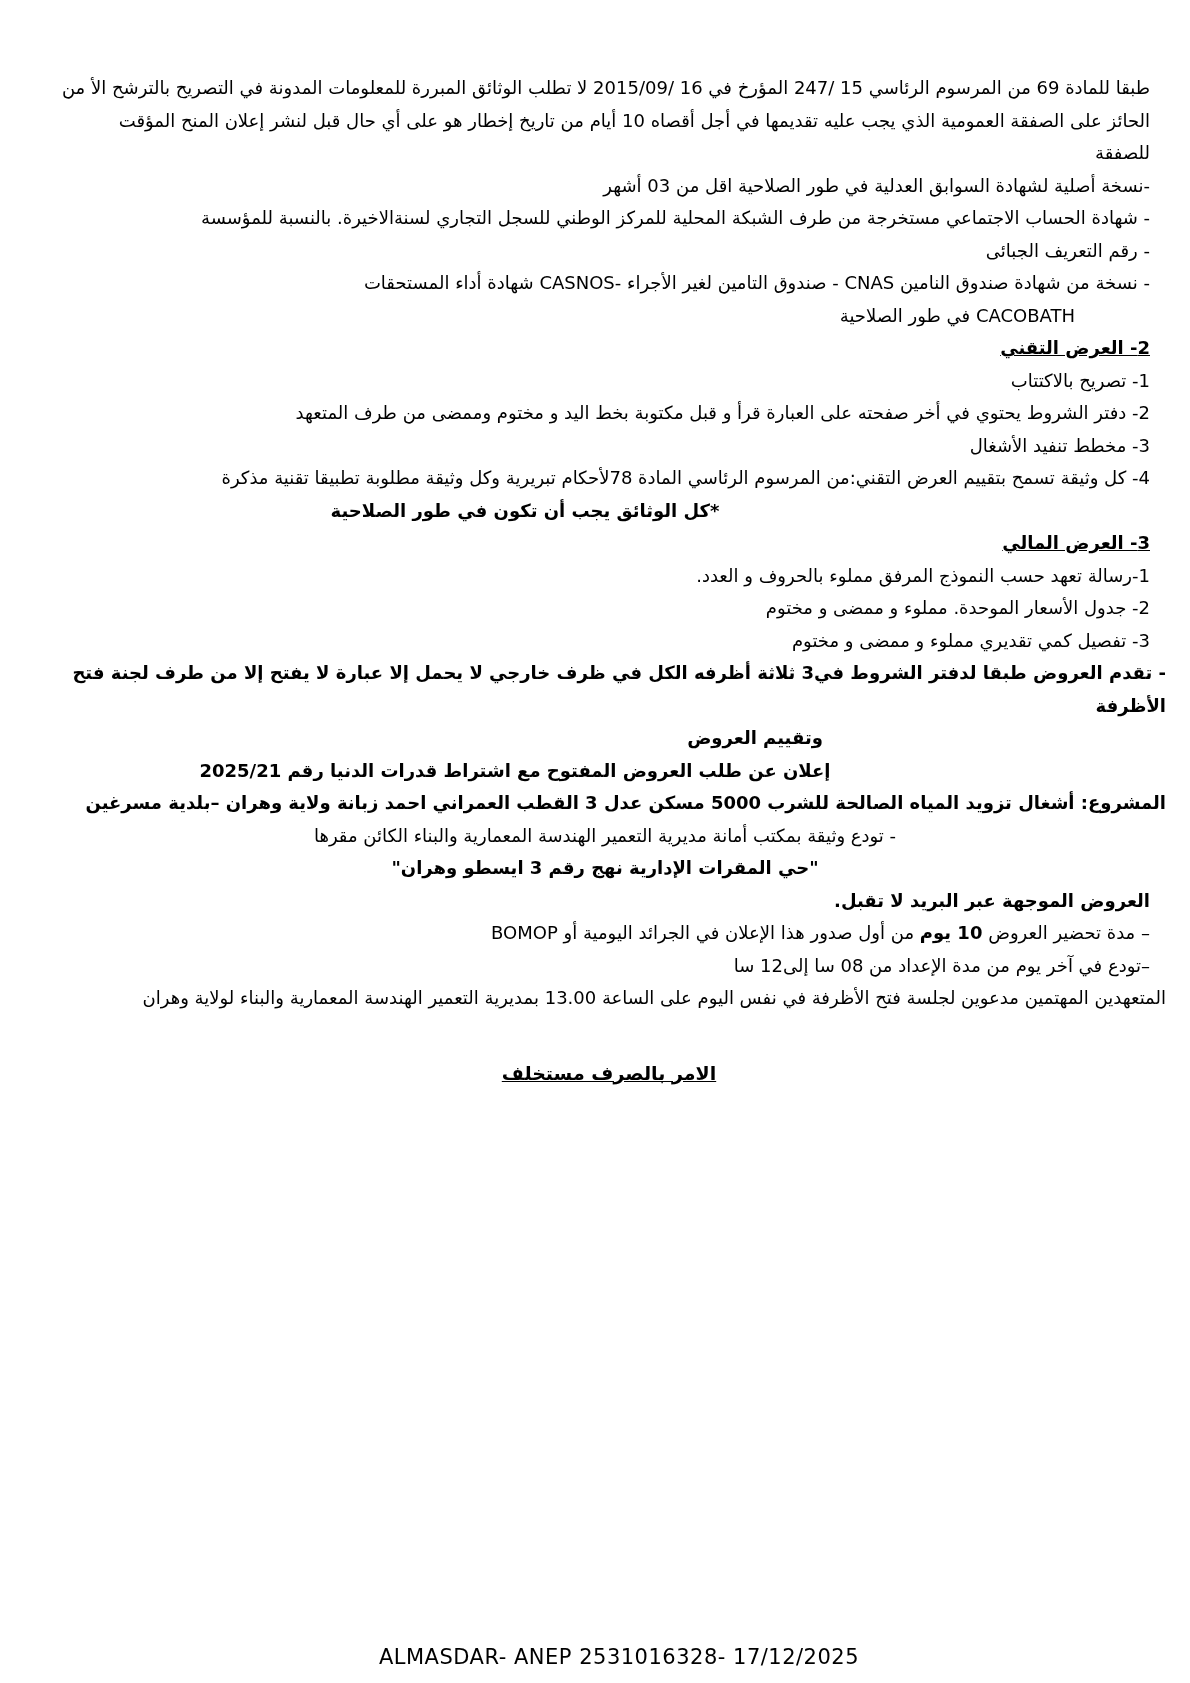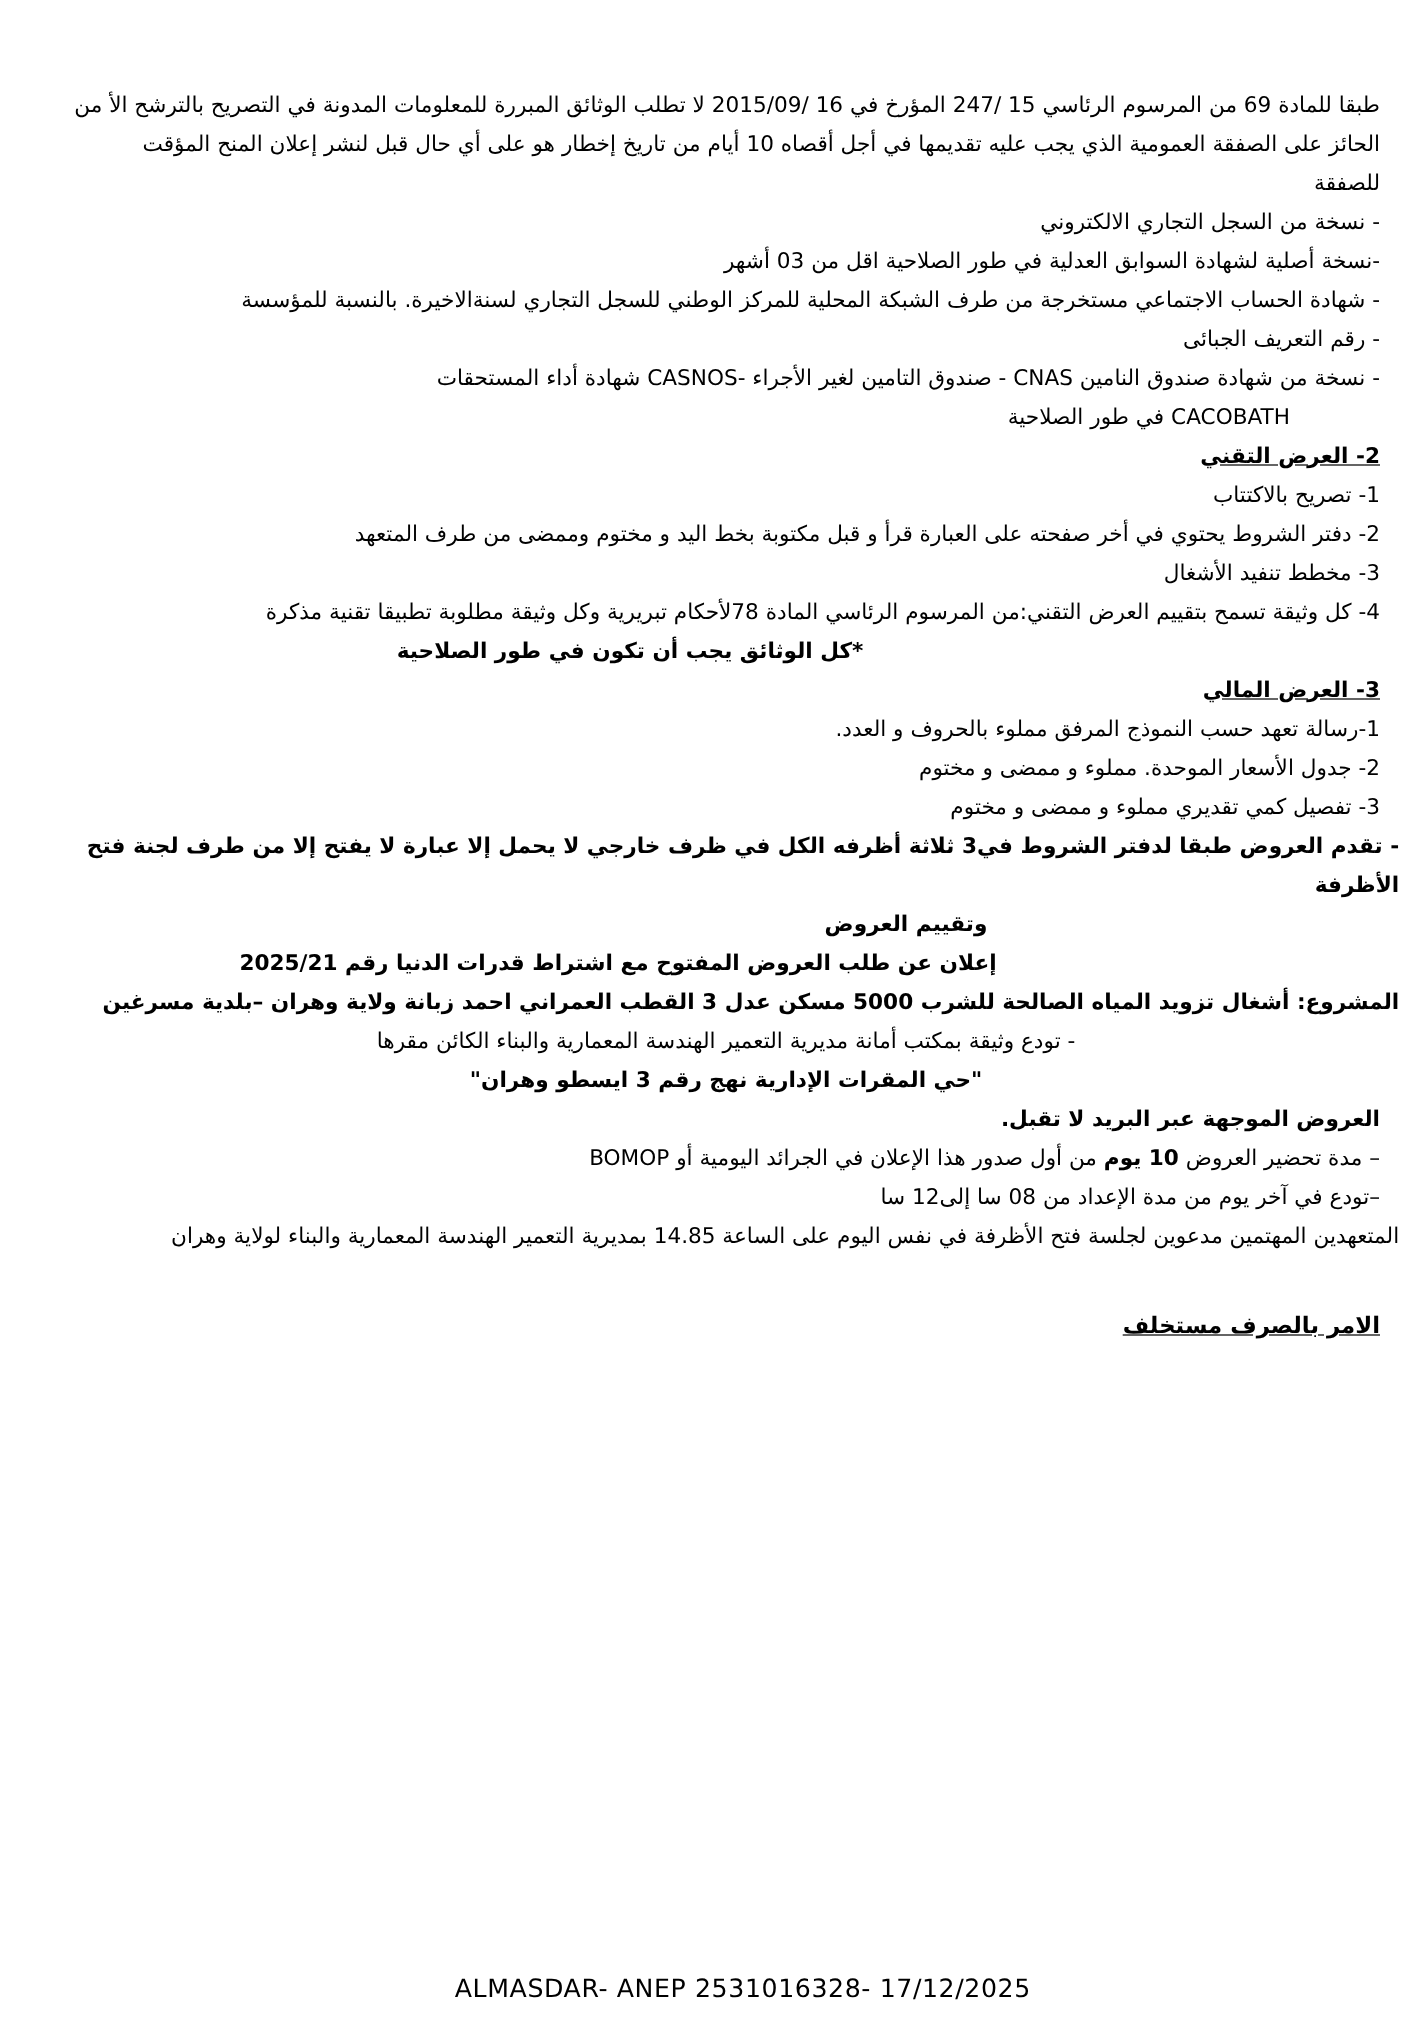--- a/index.html
+++ b/index.html
@@ -22,21 +22,21 @@
     line-height: 32.5px;
     text-align: right;
   }
   .line { text-align: right; }
   .center { text-align: center; }
   .bold { font-weight: bold; }
   .underline { text-decoration: underline; }
   .wide { margin-right: -16px; margin-left: -32px; }
   .signature {
     margin-top: 42px;
-    text-align: right;
+    text-align: center;
     direction: rtl;
     font-weight: bold;
     text-decoration: underline;
     font-size: 19px;
     margin-left: 8px;
   }
   .footer {
     position: absolute;
     left: 0;
     right: 0;
@@ -47,21 +47,20 @@
     letter-spacing: 0.5px;
     padding-left: 48px;
   }
 </style>
 </head>
 <body>
 
 <div class="doc">
   <div>
       <div class="line">طبقا للمادة 69 من المرسوم الرئاسي 15 /247 المؤرخ في 16 /2015/09 لا تطلب الوثائق المبررة للمعلومات المدونة في التصريح بالترشح الأ من الحائز على الصفقة العمومية الذي يجب عليه تقديمها في أجل أقصاه 10 أيام من تاريخ إخطار هو على أي حال قبل لنشر إعلان المنح المؤقت للصفقة</div>
-      <div class="line">- نسخة من السجل التجاري الالكتروني</div>
       <div class="line">-نسخة أصلية لشهادة السوابق العدلية في طور الصلاحية اقل من 03 أشهر</div>
       <div class="line">- شهادة الحساب الاجتماعي مستخرجة من طرف الشبكة المحلية للمركز الوطني للسجل التجاري لسنةالاخيرة. بالنسبة للمؤسسة</div>
       <div class="line">- رقم التعريف الجبائى</div>
       <div class="line">- نسخة من شهادة صندوق النامين CNAS - صندوق التامين لغير الأجراء -CASNOS شهادة أداء المستحقات</div>
       <div class="line" style="margin-right: 75px;">CACOBATH في طور الصلاحية</div>
       <div class="line bold underline">2- العرض التقني</div>
       <div class="line">1- تصريح بالاكتتاب</div>
       <div class="line">2-  دفتر الشروط يحتوي في أخر صفحته على العبارة قرأ و قبل مكتوبة بخط اليد و مختوم وممضى من طرف المتعهد</div>
       <div class="line">3- مخطط تنفيد الأشغال</div>
       <div class="line">4- كل وثيقة تسمح بتقييم العرض التقني:من المرسوم الرئاسي المادة 78لأحكام تبريرية وكل وثيقة مطلوبة تطبيقا تقنية مذكرة</div>
@@ -72,18 +71,18 @@
       <div class="line">3- تفصيل كمي تقديري مملوء و ممضى و مختوم</div>
       <div class="line bold wide">- تقدم العروض طبقا لدفتر الشروط في3 ثلاثة أظرفه الكل في ظرف خارجي لا يحمل إلا عبارة لا يفتح إلا من طرف لجنة فتح الأظرفة</div>
       <div class="line center bold" style="position: relative; left: 150px;">وتقييم العروض</div>
       <div class="line center bold" style="position: relative; left: -90px;">إعلان عن طلب العروض المفتوح مع اشتراط قدرات الدنيا رقم 2025/21</div>
       <div class="line bold wide">المشروع: أشغال تزويد المياه الصالحة للشرب 5000 مسكن عدل 3 القطب العمراني احمد زبانة ولاية وهران –بلدية مسرغين</div>
       <div class="line center">- تودع وثيقة بمكتب أمانة مديرية التعمير الهندسة المعمارية والبناء الكائن مقرها</div>
       <div class="line center bold">"حي المقرات الإدارية نهج رقم 3 ايسطو وهران"</div>
       <div class="line bold">العروض الموجهة عبر البريد لا تقبل.</div>
       <div class="line"><span>– مدة تحضير العروض </span><span class="bold">10 يوم</span><span> من أول صدور هذا الإعلان في الجرائد اليومية أو BOMOP</span></div>
       <div class="line">–تودع في آخر يوم من مدة الإعداد من 08 سا إلى12 سا</div>
-      <div class="line wide">المتعهدين المهتمين مدعوين لجلسة فتح الأظرفة في نفس اليوم على الساعة 14.85 بمديرية التعمير الهندسة المعمارية والبناء لولاية وهران</div>
+      <div class="line wide">المتعهدين المهتمين مدعوين لجلسة فتح الأظرفة في نفس اليوم على الساعة 13.00 بمديرية التعمير الهندسة المعمارية والبناء لولاية وهران</div>
     </div>
   <div class="signature">الامر بالصرف مستخلف</div>
 </div>
 
 <div class="footer">ALMASDAR- ANEP 2531016328- 17/12/2025</div>
 
 </body></html>

